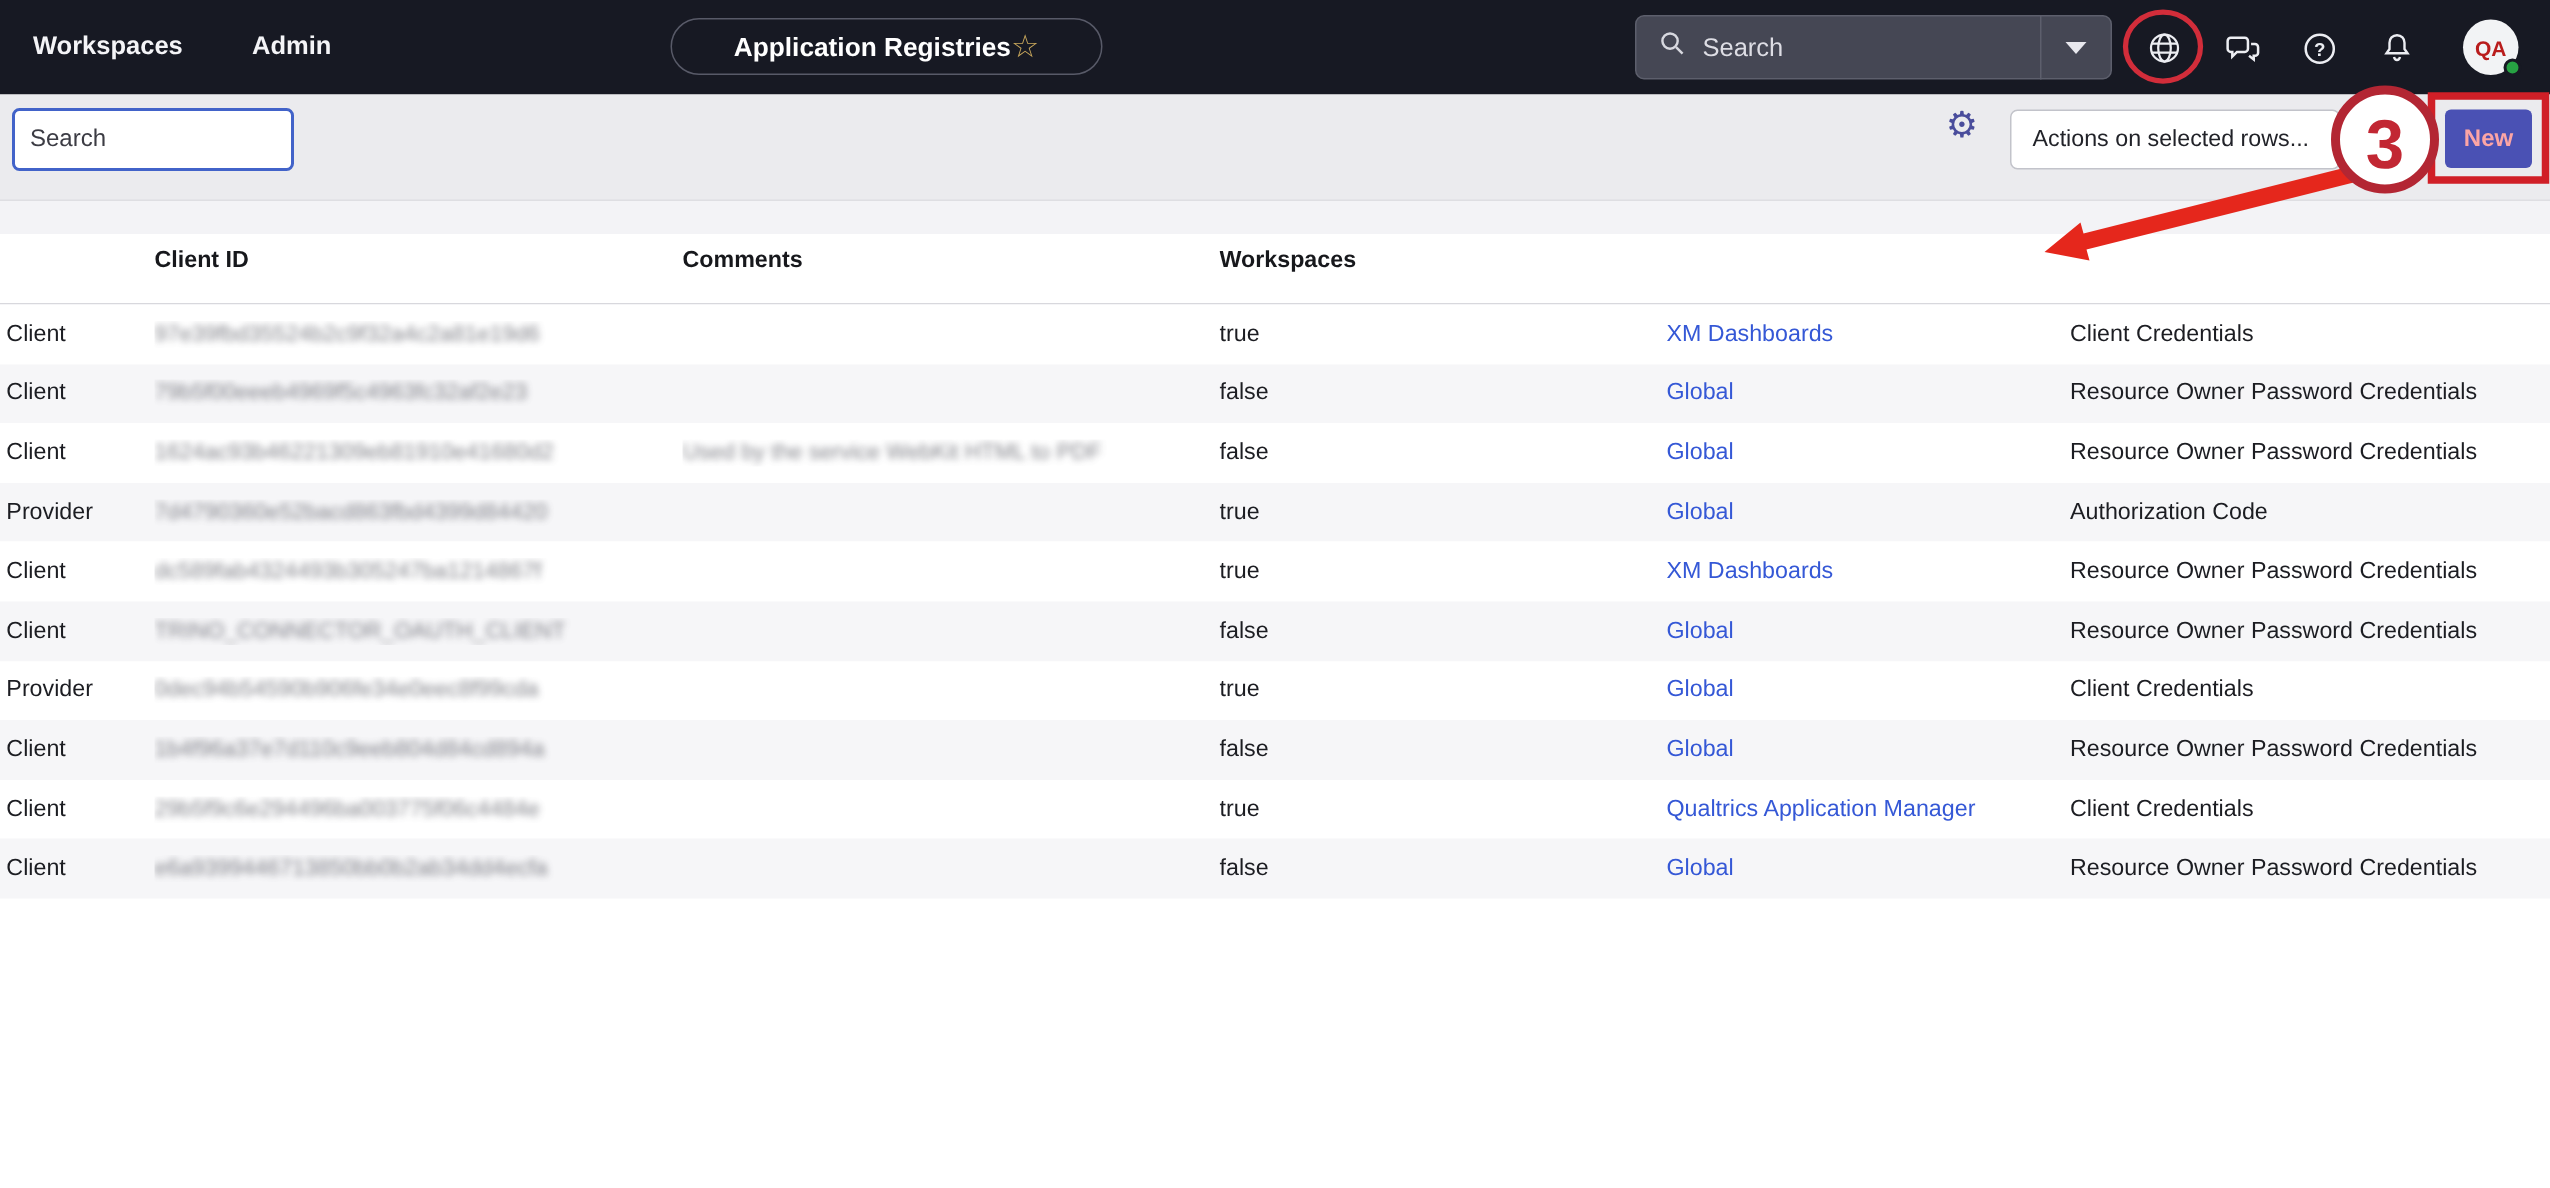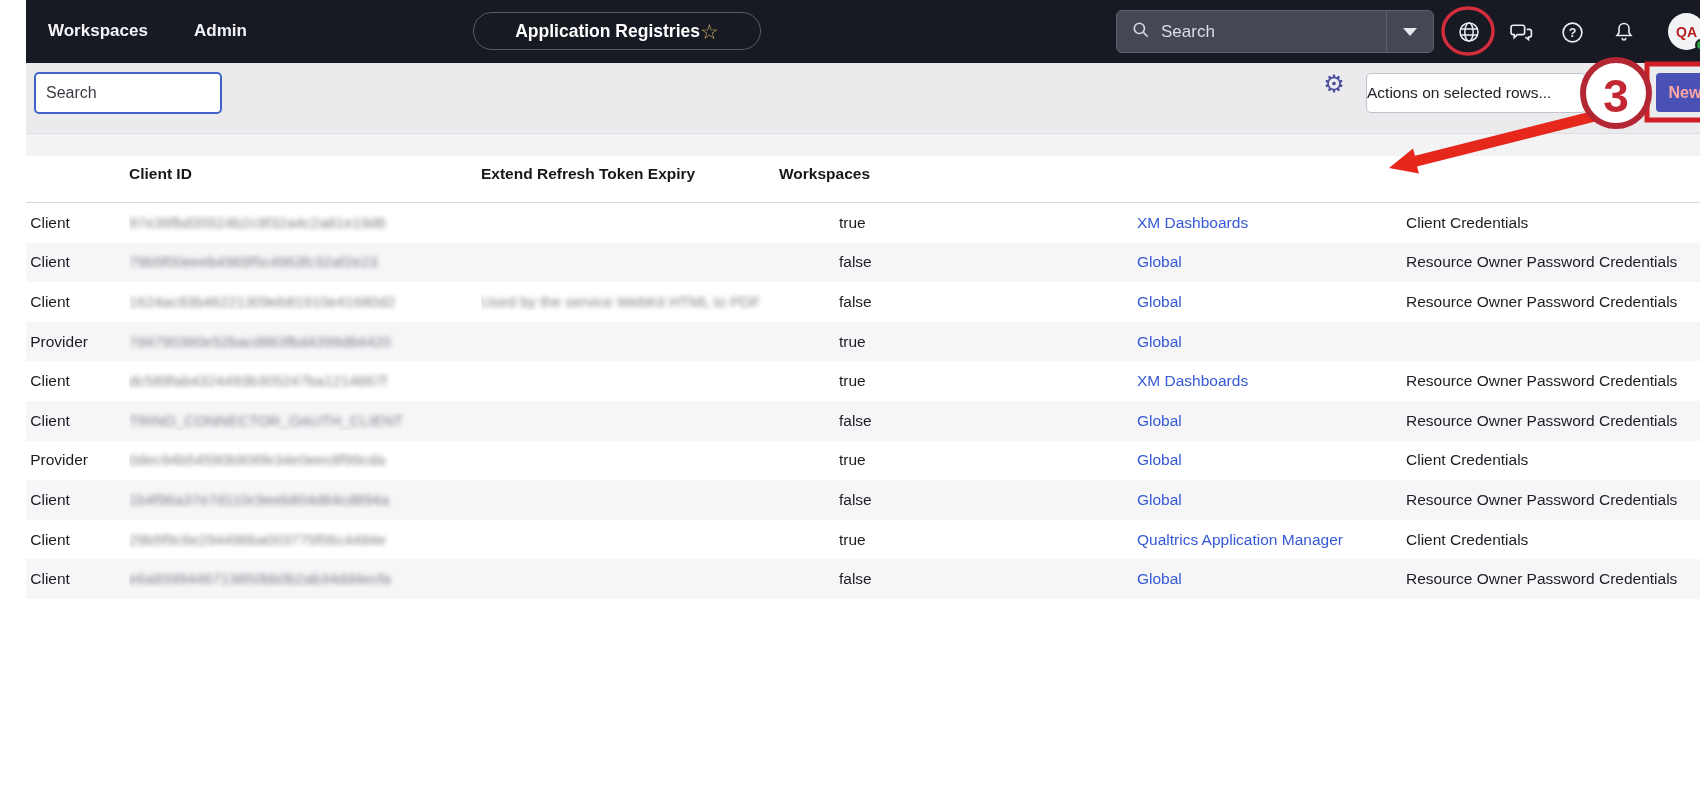--- a/index.html
+++ b/index.html
@@ -1,18 +1,18 @@
 <!DOCTYPE html>
 <html><head>
 <meta charset="utf-8">
 <style>
   * { margin:0; padding:0; box-sizing:border-box; }
   html,body { width:1700px; height:792px; overflow:hidden; background:#ffffff;
     font-family:"Liberation Sans", sans-serif; }
-  .stage { position:relative; width:1482px; height:792px; background:#ffffff;margin-left:26px; }
+  .stage { position:relative; width:1482px; height:792px; background:#ffffff; }
 
   
   .topbar { position:absolute; left:0; top:0; width:1700px; height:63px;
     background:#171923; display:flex; align-items:center; }
   .nav-item { color:#f4f4f7; font-size:17px; font-weight:600; cursor:pointer; }
   .nav-item.ws { position:absolute; left:22px; top:21px; }
   .nav-item.admin { position:absolute; left:168px; top:21px; }
   .context-pill { position:absolute; left:447px; top:12px; width:288px; height:38px;
     border:1.5px solid #585a68; border-radius:20px; display:flex; align-items:center;
     justify-content:center; }
@@ -42,21 +42,21 @@
     background:#ebebee; border-bottom:1px solid #dedee2; }
   .filter-input { position:absolute; left:8px; top:9px; width:188px; height:42px;
     background:#ffffff; border:2px solid #4263c9; border-radius:5px;
     font-size:16px; color:#2a2a30; padding:0 10px;
     font-family:"Liberation Sans", sans-serif; outline:none; }
   .filter-input::placeholder { color:#3c3c44; opacity:1; }
   .gear { position:absolute; left:1295px; top:8px; width:26px; height:26px;
     font-size:24px; color:#4a4d9c; line-height:26px; text-align:center; cursor:pointer; }
   .actions-dd { position:absolute; left:1340px; top:10px; width:220px; height:40px;
     background:#ffffff; border:1px solid #c2c3ca; border-radius:5px;
-    display:flex; align-items:center; padding-left:0; font-size:15.5px;
+    display:flex; align-items:center; padding-left:14px; font-size:15.5px;
     color:#222329; cursor:pointer; white-space:nowrap; overflow:hidden; }
   .new-btn { position:absolute; left:1630px; top:10px; width:58px; height:39px;
     background:#4a51b4; border:none; border-radius:4px; color:#fca5a5;
     font-size:16px; font-weight:700; cursor:pointer;
     font-family:"Liberation Sans", sans-serif; }
 
   
   .substrip { position:absolute; left:0; top:134px; width:1700px; height:22px;
     background:#f3f3f6; }
 
@@ -147,21 +147,21 @@
     <div class="actions-dd">Actions on selected rows...</div>
     <button class="new-btn">New</button>
   </div>
 
   <div class="substrip"></div>
 
   <div class="table">
     <div class="thead">
       <div class="cell col-type"></div>
       <div class="cell col-cid">Client ID</div>
-      <div class="cell col-ext">Extend Refresh Token Expiry</div>
+      <div class="cell col-com">Comments</div>
       <div class="cell col-app">Workspaces</div>
     </div>
     <div>
     <div class="trow">
       <div class="cell col-type">
         <span class="type-text">OAuth Client</span>
       </div>
       <div class="cell col-cid">
         <span class="blurred">97e39fbd35524b2c9f32a4c2a81e19d6</span>
       </div>
@@ -229,20 +229,23 @@
         <span class="blurred">7d4790360e52bacd863fbd4399d84420</span>
       </div>
       <div class="cell col-com">
         <span class="blurred"></span>
       </div>
       <div class="cell col-ext">
         <span>true</span>
       </div>
       <div class="cell col-app">
         <a class="app-link">Global</a>
+      </div>
+      <div class="cell col-grant">
+        <span>Authorization Code</span>
       </div>
     </div>
 
     <div class="trow">
       <div class="cell col-type">
         <span class="type-text">OAuth Client</span>
       </div>
       <div class="cell col-cid">
         <span class="blurred">dc589fab4324493b305247ba1214867f</span>
       </div>

